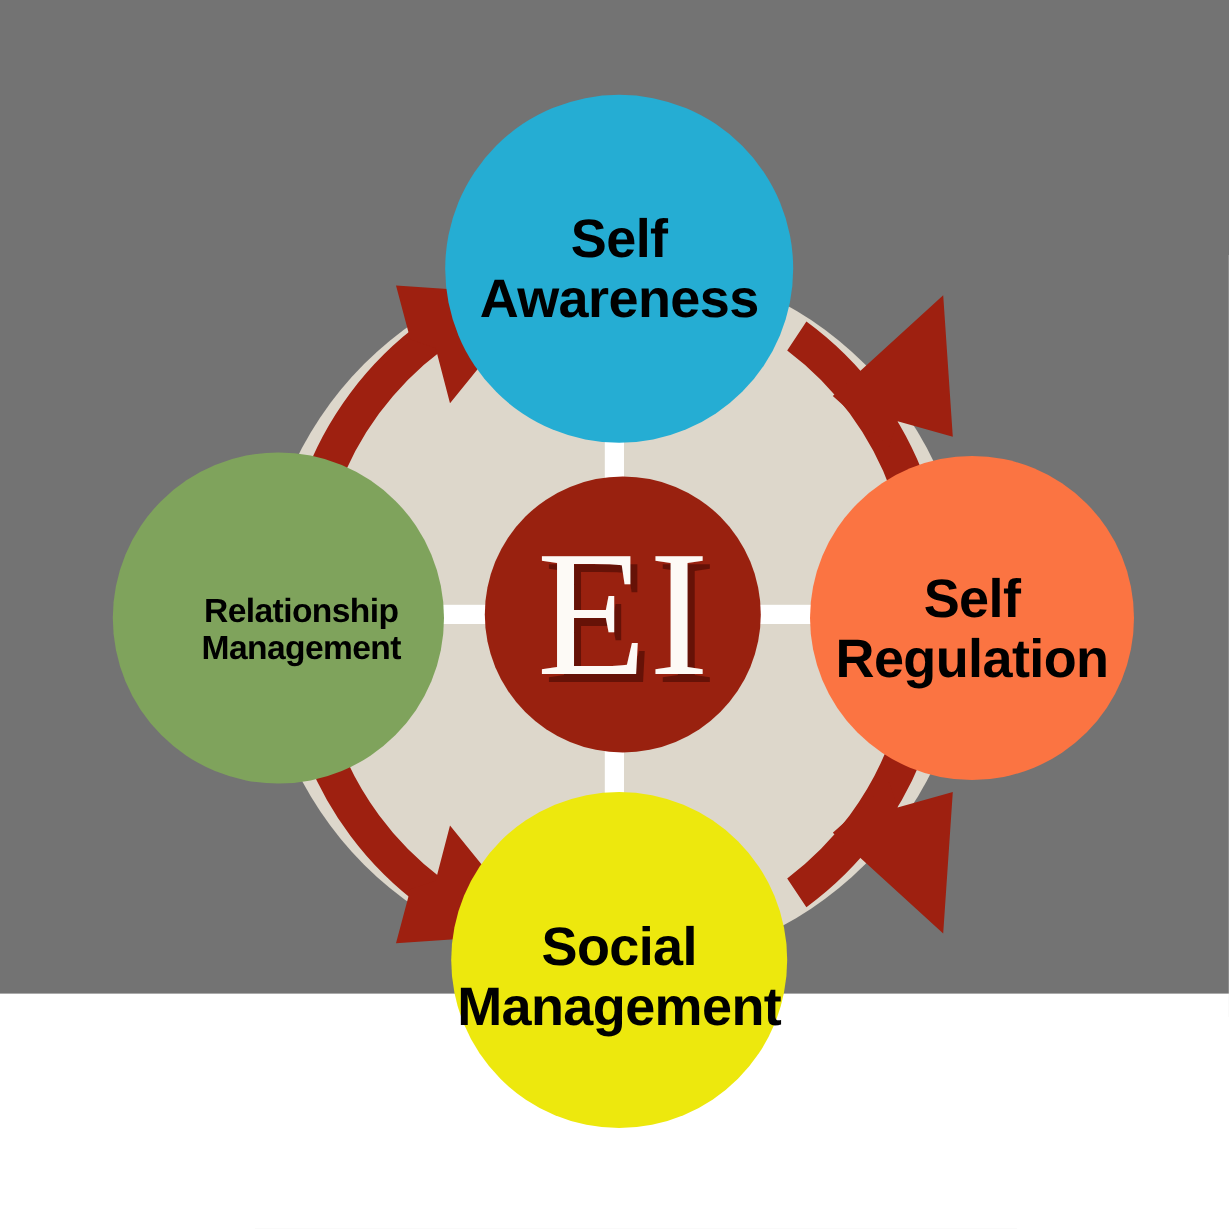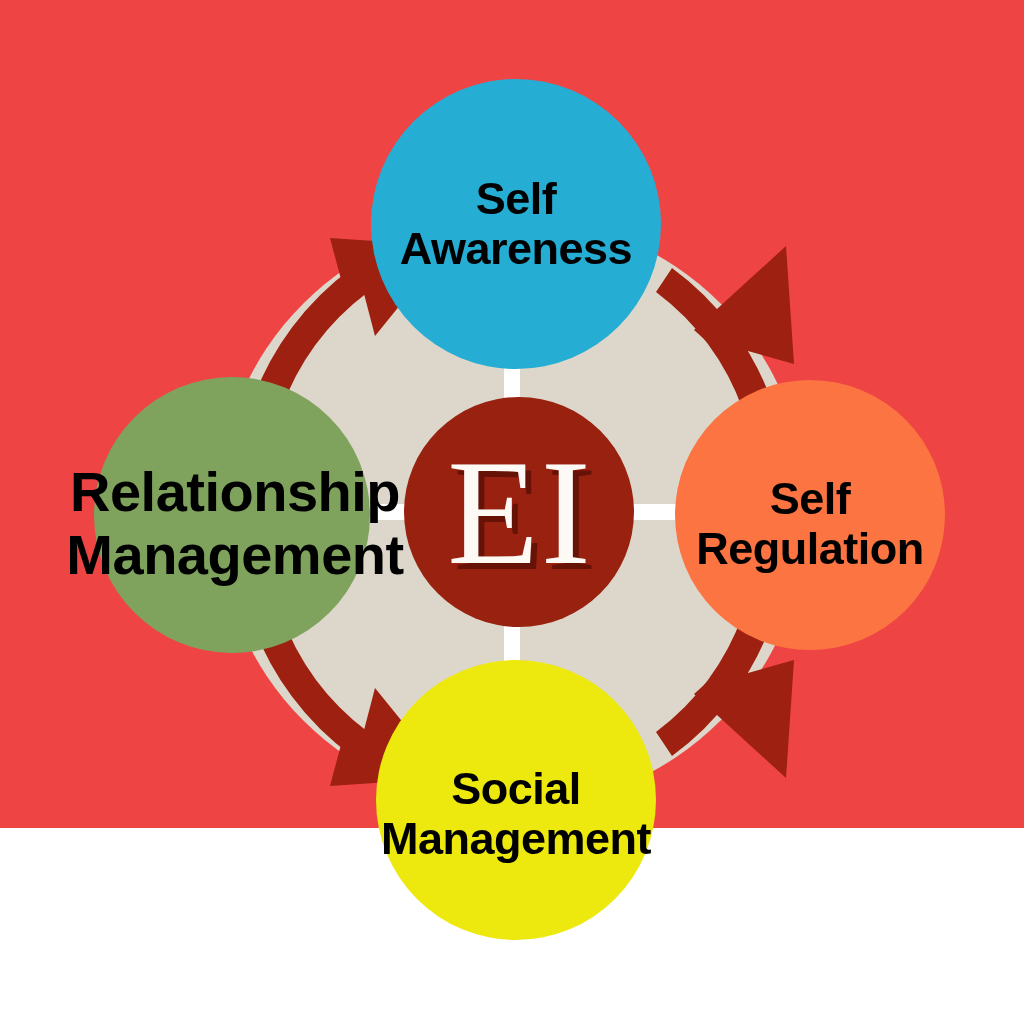--- a/index.html
+++ b/index.html
@@ -10,21 +10,21 @@
   body {
     width: 1024px;
     height: 1024px;
     font-family: "Liberation Sans", sans-serif;
     overflow: hidden;
   }
   #diagram-root {
     position: relative;
     width: 1024px;
     height: 828px;
-    background: #ef4444;
+    background: #737373;
   }
   #diagram-svg {
     position: absolute;
     left: 0;
     top: 0;
     width: 1024px;
     height: 1024px;
   }
   .node-label {
     position: absolute;
@@ -35,21 +35,21 @@
     color: #000000;
     font-weight: bold;
     line-height: 1.12;
     letter-spacing: -0.5px;
     pointer-events: none;
     white-space: pre-line;
   }
   .node-label.lbl-top      { left: 368px; top: 150px;  width: 296px; height: 148px; font-size: 45px; }
   .node-label.lbl-right    { left: 672px; top: 450px;  width: 276px; height: 148px; font-size: 45px; }
   .node-label.lbl-bottom   { left: 368px; top: 740px;  width: 296px; height: 148px; font-size: 45px; }
-  .node-label.lbl-left     { left: 92px;  top: 450px;  width: 286px; height: 148px; font-size: 56px; }
+  .node-label.lbl-left     { left: 108px;  top: 450px;  width: 286px; height: 148px; font-size: 28px; }
   .center-label {
     position: absolute;
     left: 406px;
     top: 420px;
     width: 228px;
     height: 184px;
     display: flex;
     align-items: center;
     justify-content: center;
     font-family: "Liberation Serif", serif;

